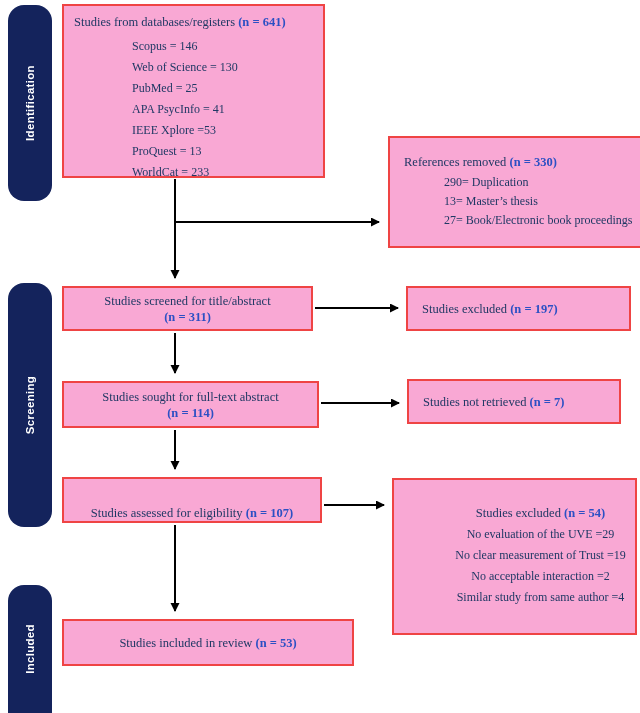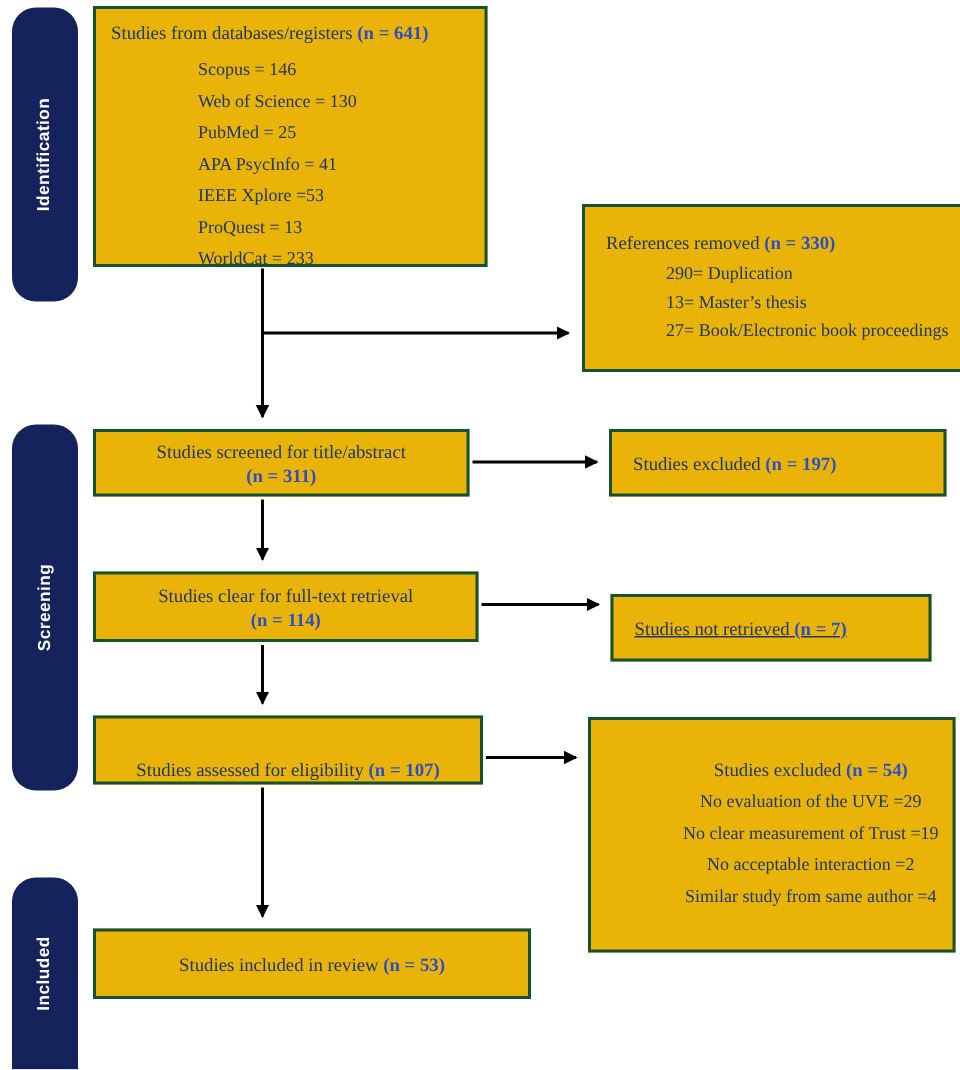--- a/index.html
+++ b/index.html
@@ -23,22 +23,22 @@
     color:#ffffff;
     font-family:"Liberation Sans", sans-serif;
     font-weight:bold;
     font-size:11.5px;
     letter-spacing:.3px;
     white-space:nowrap;
   }
   
   .box{
     position:absolute;box-sizing:border-box;
-    border:2px solid #14532d;
-    background:#eab308;
+    border:2px solid #ef4444;
+    background:#f9a8d4;
     color:#1f3864;
     font-size:12.5px;
     line-height:16px;
   }
   .box .n{font-weight:bold;color:#2c50c4;}
   .center2{
     display:flex;flex-direction:column;
     align-items:center;justify-content:center;
     text-align:center;
   }
@@ -107,25 +107,25 @@
   <div class="box center2" style="left:62px;top:286px;width:251px;height:45px;">
     <div>Studies screened for title/abstract</div>
     <div class="n">(n = 311)</div>
   </div>
 
   <div class="box leftpad" style="left:406px;top:286px;width:225px;height:45px;">
     <span>Studies excluded</span>&nbsp;<span class="n">(n = 197)</span>
   </div>
 
   <div class="box center2" style="left:62px;top:381px;width:257px;height:47px;">
-    <div>Studies clear for full-text retrieval</div>
+    <div>Studies sought for full-text abstract</div>
     <div class="n">(n = 114)</div>
   </div>
 
-  <div class="box leftpad" style="left:407px;top:396px;width:214px;height:45px;text-decoration:underline;">
+  <div class="box leftpad" style="left:407px;top:379px;width:214px;height:45px;">
     <span>Studies not retrieved</span>&nbsp;<span class="n">(n = 7)</span>
   </div>
 
   <div class="box center2" style="left:62px;top:477px;width:260px;height:46px;justify-content:flex-end;">
     <div>
       <span>Studies assessed for eligibility</span>
       <span class="n">(n = 107)</span>
     </div>
   </div>
 

